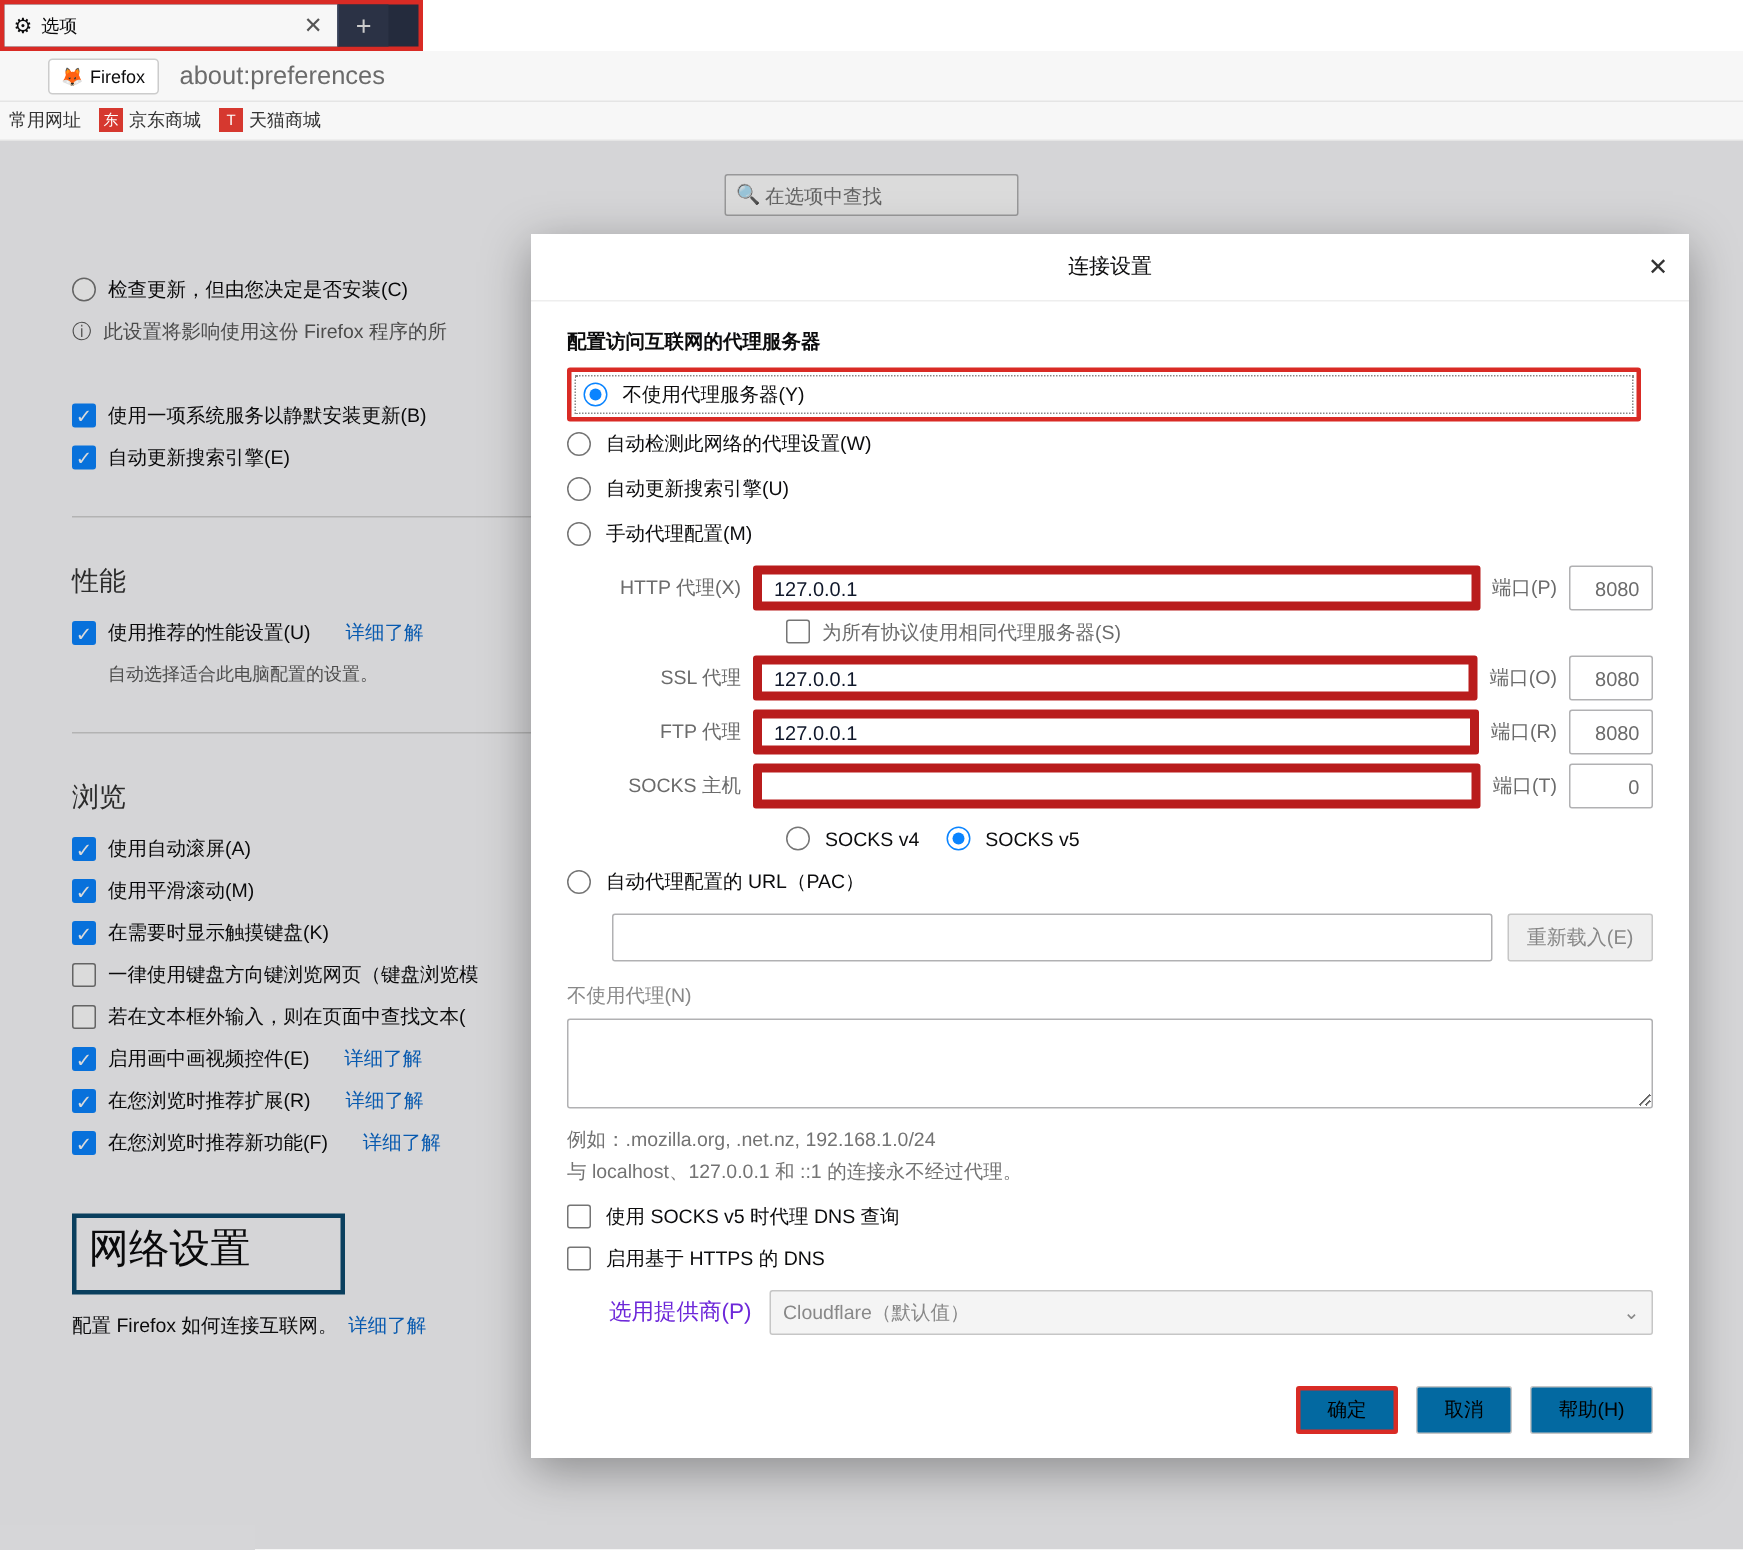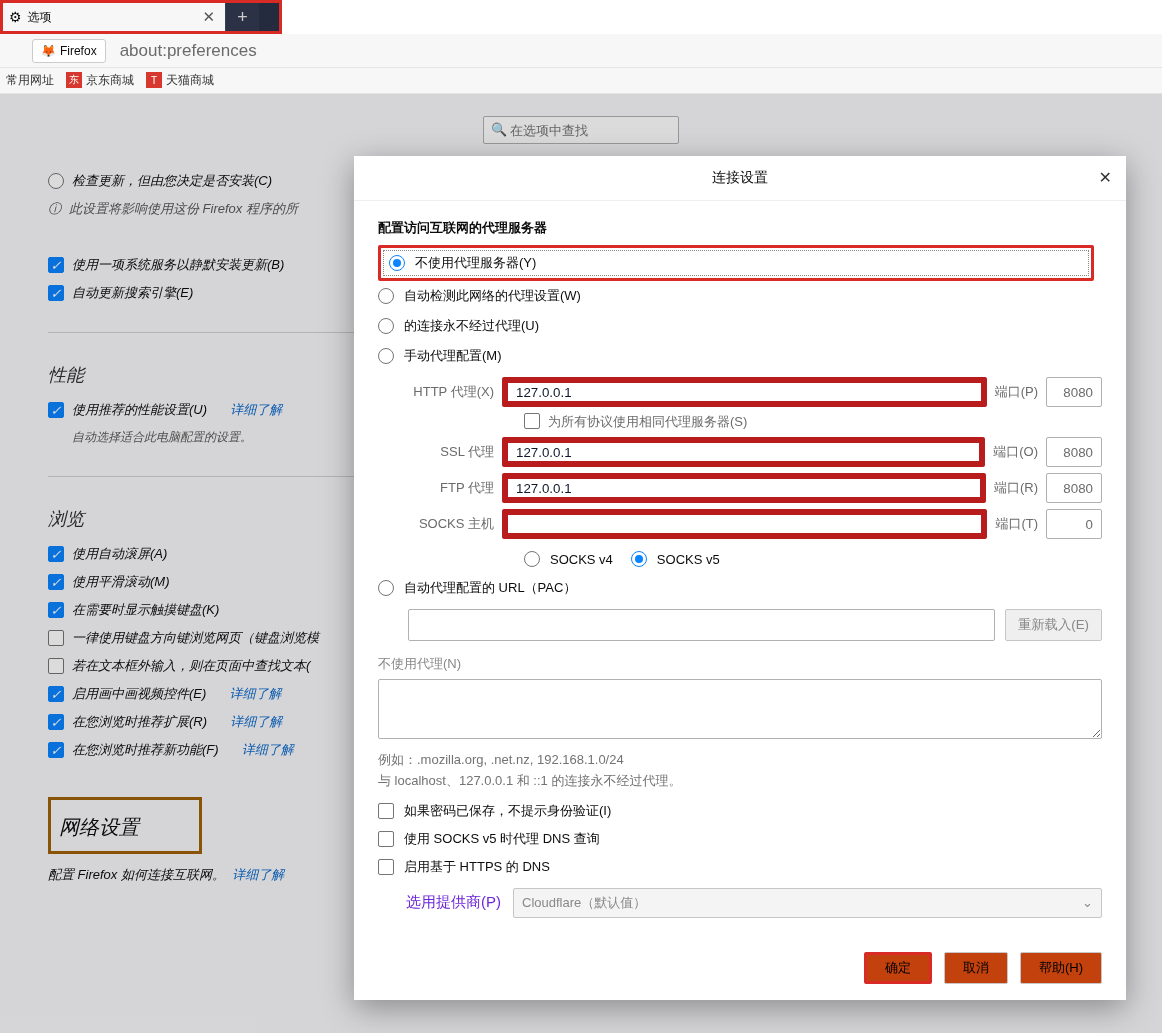--- a/index.html
+++ b/index.html
@@ -24,30 +24,30 @@
 .bm-tm { background: #d6382f; }
 
 
 .page { position: relative; height: calc(1033px - 94px); background: #f9f9fb; }
 .dim { position: absolute; inset: 0; background: rgba(0,0,0,0.14); }
 
 .searchwrap { position: absolute; top: 22px; left: 50%; transform: translateX(-50%); }
 .search { width: 196px; height: 28px; border: 1px solid #b1b1b3; border-radius: 2px; padding: 0 8px 0 26px; font-size: 13px; background: #fff; }
 .search-icon { position: absolute; left: 8px; top: 6px; color: #8a8a8a; }
 
-.leftcol { position: absolute; left: 48px; top: 68px; width: 360px; font-style: italic; }
+.leftcol { position: absolute; left: 48px; top: 80px; width: 360px; }
 .section-h { font-size: 18px; color: #333; margin: 24px 0 14px; }
 .check-row { display: flex; align-items: center; gap: 8px; font-size: 13px; margin: 10px 0; color: #0c0c0d; }
 .cb { width: 16px; height: 16px; border: 1px solid #757575; border-radius: 2px; display: inline-flex; align-items: center; justify-content: center; background: #fff; }
 .cb.checked { background: #0a84ff; border-color: #0a84ff; color: #fff; }
 .radio-mini { width: 16px; height: 16px; border: 1px solid #757575; border-radius: 50%; background: #fff; }
 .sub { font-size: 12px; color: #595959; margin-left: 24px; margin-top: 2px; }
 .link { color: #0a69cc; }
 .divider { border-top: 1px solid #d1d1d1; margin: 30px 0; }
-.net-h { font-size: 20px; border: 3px solid #a16207; display: inline-block; padding: 14px 60px 10px 8px; margin-top: 28px; }
+.net-h { font-size: 27px; border: 3px solid #0c4a6e; display: inline-block; padding: 2px 60px 10px 8px; margin-top: 28px; }
 .net-sub { margin-top: 12px; font-size: 13px; }
 
 
 .dialog { position: absolute; left: 354px; top: 62px; width: 772px; background: #fff; box-shadow: 0 8px 30px rgba(0,0,0,.35); }
 .dialog-head { height: 44px; display: flex; align-items: center; justify-content: center; font-size: 14px; position: relative; }
 .dialog-close { position: absolute; right: 14px; top: 12px; font-size: 16px; color: #333; }
 .dialog-body { padding: 18px 24px; border-top: 1px solid #eee; }
 .grp-title { font-weight: 700; font-size: 13px; margin-bottom: 8px; }
 
 .opt { display: flex; align-items: center; gap: 10px; padding: 6px 0; font-size: 13px; }
@@ -71,21 +71,21 @@
 .nop-lbl { color: #888; font-size: 13px; margin: 14px 0 6px; }
 .nop-area { width: 100%; height: 60px; border: 1px solid #b1b1b3; border-radius: 2px; }
 .hint { color: #737373; font-size: 13px; margin-top: 8px; line-height: 1.6; }
 
 .chk-row { display: flex; align-items: center; gap: 10px; font-size: 13px; margin: 10px 0; }
 .provider-row { display: flex; align-items: center; gap: 12px; margin: 12px 0 0 28px; }
 .provider-lbl { color: #6d28d9; font-size: 15px; }
 .provider-sel { flex: 1; height: 30px; border: 1px solid #c6c6c6; border-radius: 2px; padding: 0 8px; color: #888; display: flex; align-items: center; justify-content: space-between; background: #f4f4f4; }
 
 .dialog-foot { padding: 16px 24px; display: flex; justify-content: flex-end; gap: 12px; }
-.btn { height: 32px; padding: 0 18px; border: 1px solid #c6c6c6; background: #c2410c; border-radius: 2px; font-size: 13px; }
+.btn { height: 32px; padding: 0 18px; border: 1px solid #c6c6c6; background: #0369a1; border-radius: 2px; font-size: 13px; }
 .btn.ok { border: 3px solid #d92b25; }
 </style>
 </head>
 <body>
 
 <div class="tabbar">
   <div class="tab">
     <span class="cog">⚙</span>
     <span class="title">选项</span>
     <span class="close">✕</span>
@@ -183,21 +183,21 @@
       <div class="opt boxed">
         <span class="radio sel"></span>
         <span>不使用代理服务器(Y)</span>
       </div>
       <div class="opt">
           <span class="radio"></span>
           <span>自动检测此网络的代理设置(W)</span>
         </div>
       <div class="opt">
           <span class="radio"></span>
-          <span>的连接永不经过代理(U)</span>
+          <span>自动更新搜索引擎(U)</span>
         </div>
       <div class="opt">
           <span class="radio"></span>
           <span>手动代理配置(M)</span>
         </div>
 
       <div class="proxy-rows">
         <div class="prow">
           <div class="plabel">HTTP 代理(X)</div>
           <input class="pin" value="127.0.0.1" style="">
@@ -249,24 +249,20 @@
 
       <div class="nop-lbl">不使用代理(N)</div>
       <textarea class="nop-area" style=""></textarea>
       <div class="hint">
         <div>例如：.mozilla.org, .net.nz, 192.168.1.0/24</div>
         <div>与 localhost、127.0.0.1 和 ::1 的连接永不经过代理。</div>
       </div>
 
       <div class="chk-row">
           <span class="cb"></span>
-          <span>如果密码已保存，不提示身份验证(I)</span>
-        </div>
-      <div class="chk-row">
-          <span class="cb"></span>
           <span>使用 SOCKS v5 时代理 DNS 查询</span>
         </div>
       <div class="chk-row">
           <span class="cb"></span>
           <span>启用基于 HTTPS 的 DNS</span>
         </div>
 
       <div class="provider-row">
         <div class="provider-lbl">选用提供商(P)</div>
         <div class="provider-sel">

